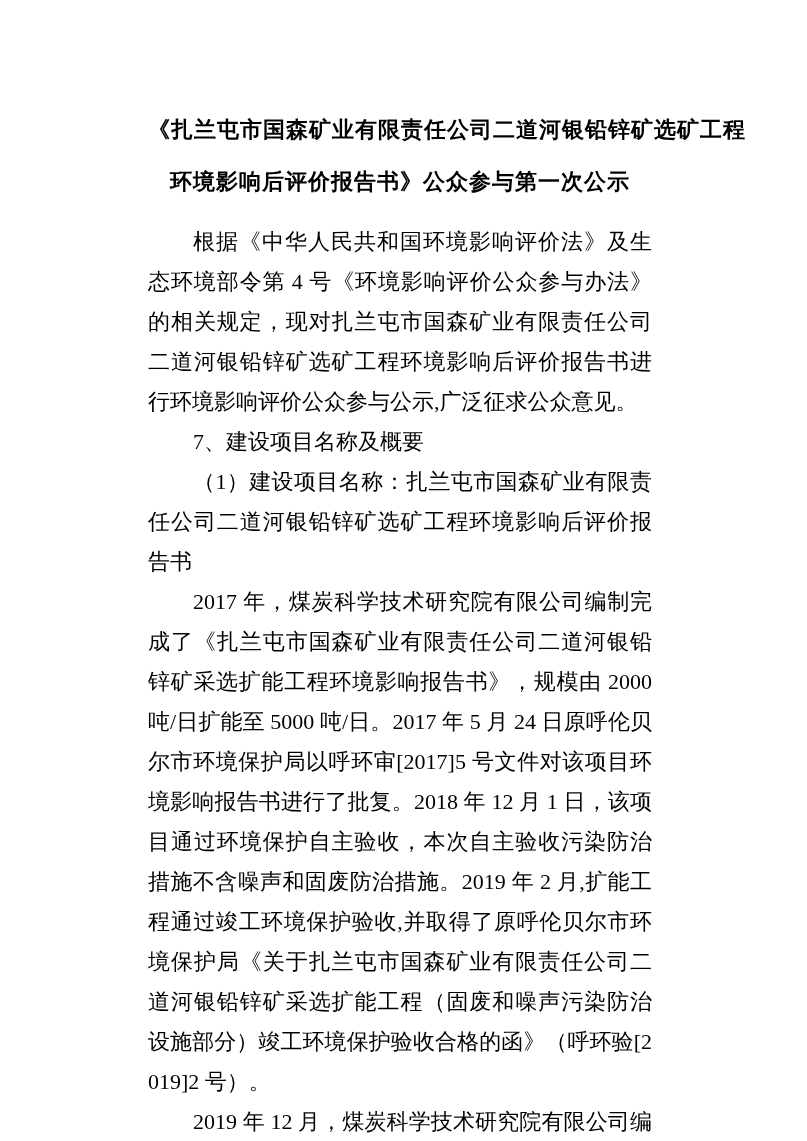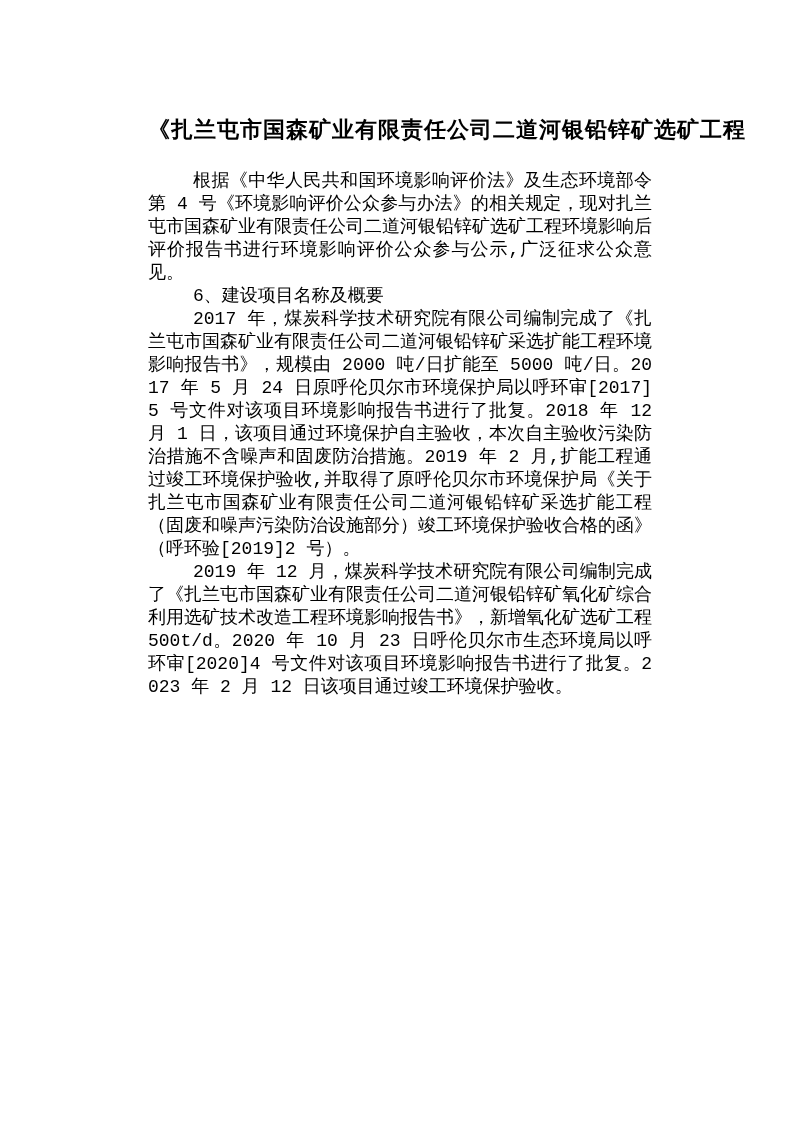--- a/index.html
+++ b/index.html
@@ -26,38 +26,39 @@
     font-weight: 700;
     text-align: center;
     letter-spacing: 1px;
   }
   .doc-title .title-line {
     display: block;
     white-space: nowrap;
   }
   .doc-body p {
     margin: 0;
-    font-size: 18px;
-    line-height: 23px;
+    font-size: 22px;
+    line-height: 40px;
     text-align: justify;
     text-justify: inter-ideograph;
     text-indent: 45px;
     word-break: break-all;
-    font-family: Liberation Mono, monospace;
   }
 </style>
 </head>
 <body>
 
 <div class="page">
 
   <h1 class="doc-title">
     <span class="title-line">《扎兰屯市国森矿业有限责任公司二道河银铅锌矿选矿工程</span>
+    <span class="title-line">环境影响后评价报告书》公众参与第一次公示</span>
   </h1>
 
   <div class="doc-body">
     <p>根据《中华人民共和国环境影响评价法》及生态环境部令第 4 号《环境影响评价公众参与办法》的相关规定，现对扎兰屯市国森矿业有限责任公司二道河银铅锌矿选矿工程环境影响后评价报告书进行环境影响评价公众参与公示,广泛征求公众意见。</p>
-    <p>6、建设项目名称及概要</p>
+    <p>7、建设项目名称及概要</p>
+    <p>（1）建设项目名称：扎兰屯市国森矿业有限责任公司二道河银铅锌矿选矿工程环境影响后评价报告书</p>
     <p>2017 年，煤炭科学技术研究院有限公司编制完成了《扎兰屯市国森矿业有限责任公司二道河银铅锌矿采选扩能工程环境影响报告书》，规模由 2000 吨/日扩能至 5000 吨/日。2017 年 5 月 24 日原呼伦贝尔市环境保护局以呼环审[2017]5 号文件对该项目环境影响报告书进行了批复。2018 年 12 月 1 日，该项目通过环境保护自主验收，本次自主验收污染防治措施不含噪声和固废防治措施。2019 年 2 月,扩能工程通过竣工环境保护验收,并取得了原呼伦贝尔市环境保护局《关于扎兰屯市国森矿业有限责任公司二道河银铅锌矿采选扩能工程（固废和噪声污染防治设施部分）竣工环境保护验收合格的函》（呼环验[2019]2 号）。</p>
     <p>2019 年 12 月，煤炭科学技术研究院有限公司编制完成了《扎兰屯市国森矿业有限责任公司二道河银铅锌矿氧化矿综合利用选矿技术改造工程环境影响报告书》，新增氧化矿选矿工程 500t/d。2020 年 10 月 23 日呼伦贝尔市生态环境局以呼环审[2020]4 号文件对该项目环境影响报告书进行了批复。2023 年 2 月 12 日该项目通过竣工环境保护验收。</p>
   </div>
 
 </div>
 
 </body></html>

